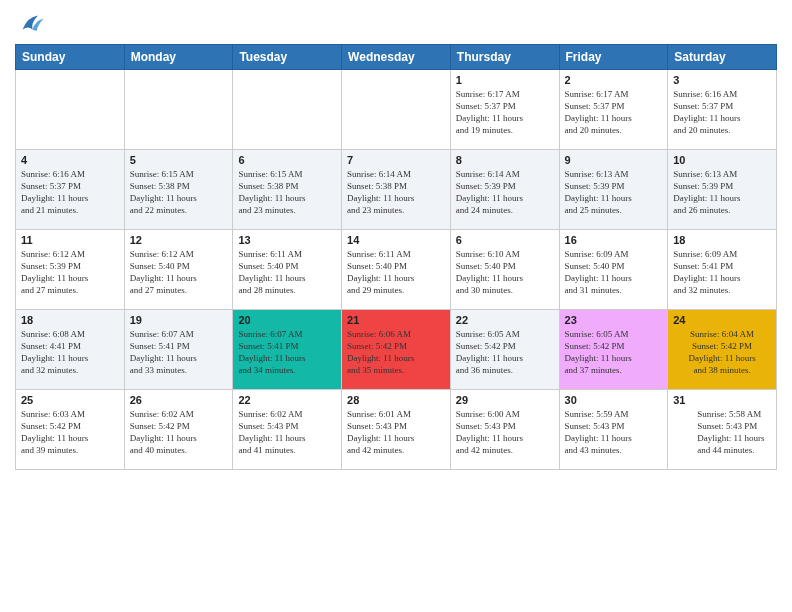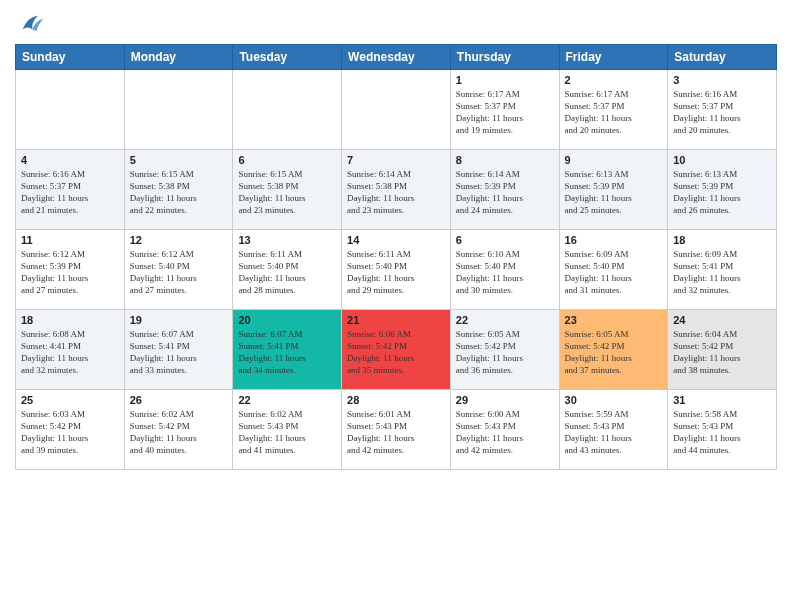--- a/index.html
+++ b/index.html
@@ -291,30 +291,30 @@
 Daylight: 11 hours
 and 35 minutes.</div>
         </td>
         <td style="background-color: rgb(240, 244, 248);">
           <span class="day-number">22</span>
           <div class="day-detail" style="white-space: pre-line;">Sunrise: 6:05 AM
 Sunset: 5:42 PM
 Daylight: 11 hours
 and 36 minutes.</div>
         </td>
-        <td style="background-color: #fdba74;">
+        <td style="background-color: #f0abfc;">
           <span class="day-number">23</span>
           <div class="day-detail" style="white-space: pre-line;">Sunrise: 6:05 AM
 Sunset: 5:42 PM
 Daylight: 11 hours
 and 37 minutes.</div>
         </td>
-        <td style="background-color: #e5e5e5;">
+        <td style="background-color: #eab308;">
           <span class="day-number">24</span>
-          <div class="day-detail" style="white-space: pre-line;">Sunrise: 6:04 AM
+          <div class="day-detail" style="white-space: pre-line; text-align: center;">Sunrise: 6:04 AM
 Sunset: 5:42 PM
 Daylight: 11 hours
 and 38 minutes.</div>
         </td>
       </tr>
       <tr>
         <td>
           <span class="day-number">25</span>
           <div class="day-detail" style="white-space: pre-line;">Sunrise: 6:03 AM
 Sunset: 5:42 PM
@@ -351,20 +351,20 @@
         </td>
         <td>
           <span class="day-number">30</span>
           <div class="day-detail" style="white-space: pre-line;">Sunrise: 5:59 AM
 Sunset: 5:43 PM
 Daylight: 11 hours
 and 43 minutes.</div>
         </td>
         <td>
           <span class="day-number">31</span>
-          <div class="day-detail" style="white-space: pre-line;">Sunrise: 5:58 AM
+          <div class="day-detail" style="white-space: pre-line; margin-left: 24px;">Sunrise: 5:58 AM
 Sunset: 5:43 PM
 Daylight: 11 hours
 and 44 minutes.</div>
         </td>
       </tr>
     </tbody>
 </table>
 
 </body></html>

